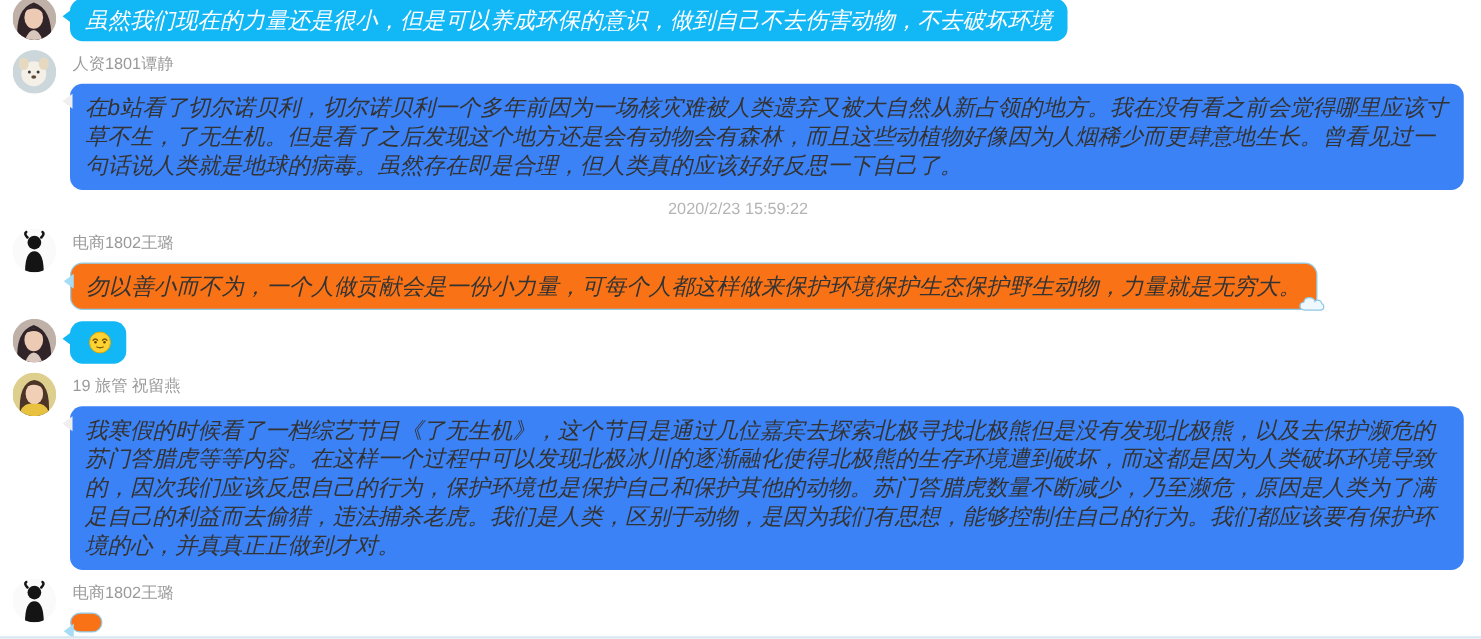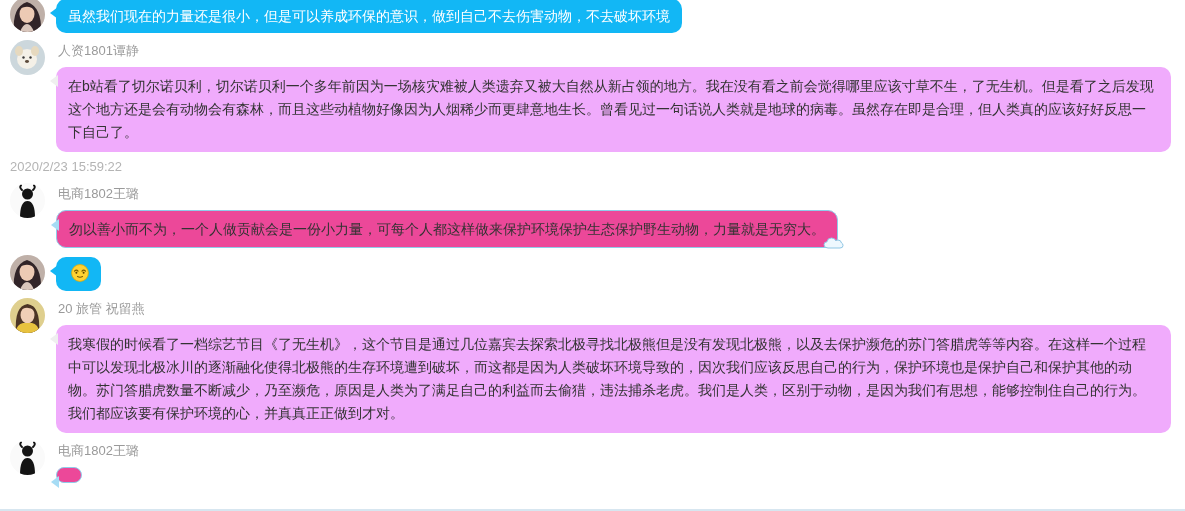--- a/index.html
+++ b/index.html
@@ -29,41 +29,42 @@
     font-size: 13px; color: #9a9a9a;
     margin: 3px 0 6px 2px; line-height: 16px;
   }
 
   .bubble {
     display: inline-block;
     position: relative;
     max-width: 1115px;
     border-radius: 10px;
     padding: 7px 12px;
-    font-size: 14px;
+    font-size: 18px;
     margin-top: 2px;
     vertical-align: top;
+    font-style: italic;
   }
   .bubble::before {
     content: ""; position: absolute; left: -12px; top: 8px;
     width: 0; height: 0;
     border: 6px solid transparent; border-right-width: 8px;
   }
   .bubble.blue { background: #12b7f5; color: #ffffff; line-height: 20px; }
   .bubble.blue::before { border-right-color: #12b7f5; }
-  .bubble.gray { background: #f0abfc; color: #333333; line-height: 23px; padding: 8px 12px; }
+  .bubble.gray { background: #3b82f6; color: #333333; line-height: 23px; padding: 8px 12px; }
   .bubble.gray::before { border-right-color: #efefef; }
   .bubble.lightblue {
-    background: #ec4899; color: #333333; line-height: 22px;
+    background: #f97316; color: #333333; line-height: 22px;
     border: 1px solid #8fccea;
   }
   .bubble.lightblue::before { border-right-color: #a6dcf5; }
 
   .timestamp {
-    font-size: 13px; color: #b4b4b4;
+    text-align: center; font-size: 13px; color: #b4b4b4;
     margin: 4px 0 8px; line-height: 16px;
   }
 
   .emoji {
     display: inline-block; vertical-align: -3px; margin-left: 3px;
   }
   .emoji svg { display: block; }
 
   .cloud-tag {
     position: absolute; right: -7px; bottom: -2px;
@@ -172,21 +173,21 @@
     <div class="avatar">
       <svg viewBox="0 0 35 35">
         <rect width="35" height="35" fill="#dfcf8e"></rect>
         <path d="M6 35 Q4 8 17.5 6 Q31 8 29 35 Z" fill="#4c3526"></path>
         <ellipse cx="17.5" cy="17" rx="7" ry="8.5" fill="#f0cfb6"></ellipse>
         <path d="M10 12 Q14 6 22 8 Q26 10 25 13 Q20 9 15 10 Q11 11 10 12" fill="#4c3526"></path>
         <path d="M5 35 Q7 26 13 25 L22 25 Q28 26 30 35 Z" fill="#e8c23f"></path>
       </svg>
     </div>
     <div class="content">
-      <div class="name">20 旅管 祝留燕</div>
+      <div class="name">19 旅管 祝留燕</div>
       <div class="bubble gray">
         <span>我寒假的时候看了一档综艺节目《了无生机》，这个节目是通过几位嘉宾去探索北极寻找北极熊但是没有发现北极熊，以及去保护濒危的苏门答腊虎等等内容。在这样一个过程中可以发现北极冰川的逐渐融化使得北极熊的生存环境遭到破坏，而这都是因为人类破坏环境导致的，因次我们应该反思自己的行为，保护环境也是保护自己和保护其他的动物。苏门答腊虎数量不断减少，乃至濒危，原因是人类为了满足自己的利益而去偷猎，违法捕杀老虎。我们是人类，区别于动物，是因为我们有思想，能够控制住自己的行为。我们都应该要有保护环境的心，并真真正正做到才对。</span>
       </div>
     </div>
   </div>
 
   <div class="row">
     <div class="avatar">
       <svg viewBox="0 0 35 35">
         <rect width="35" height="35" fill="#fafafa"></rect>

